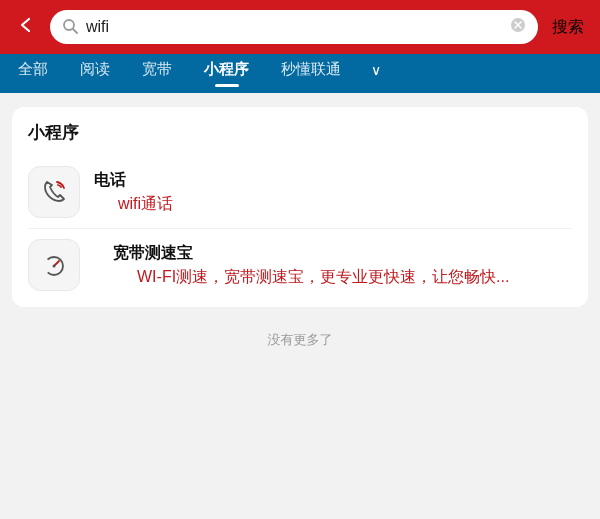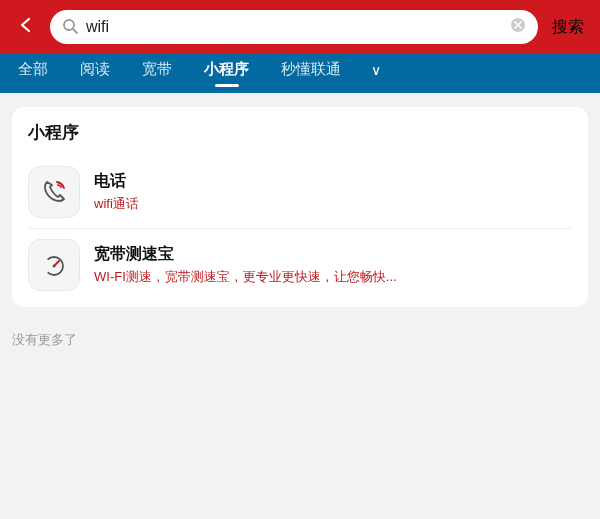--- a/index.html
+++ b/index.html
@@ -123,20 +123,21 @@
 
     .result-item {
       display: flex;
       align-items: center;
       padding: 10px 0;
       border-bottom: 1px solid #f0f0f0;
       cursor: pointer;
     }
     .result-item:last-child {
       border-bottom: none;
+      gap: 19px;
     }
 
     .item-icon {
       width: 52px;
       height: 52px;
       border-radius: 12px;
       background: #f5f5f5;
       border: 1px solid #e8e8e8;
       display: flex;
       align-items: center;
@@ -149,26 +150,27 @@
     .item-info {
       flex: 1;
     }
     .item-title {
       font-size: 16px;
       font-weight: 600;
       color: #111;
       margin-bottom: 3px;
     }
     .item-subtitle {
-      font-size: 13px;
+      font-size: 16px;
       color: #c0191e;
+      margin-left: 24px;
     }
 
     .no-more {
-      text-align: left;
+      text-align: center;
       color: #999;
       font-size: 13px;
       padding: 24px 0 10px 0;
     }
   </style>
 </head>
 <body>
 
 <div class="header">
   <div class="back-btn">

